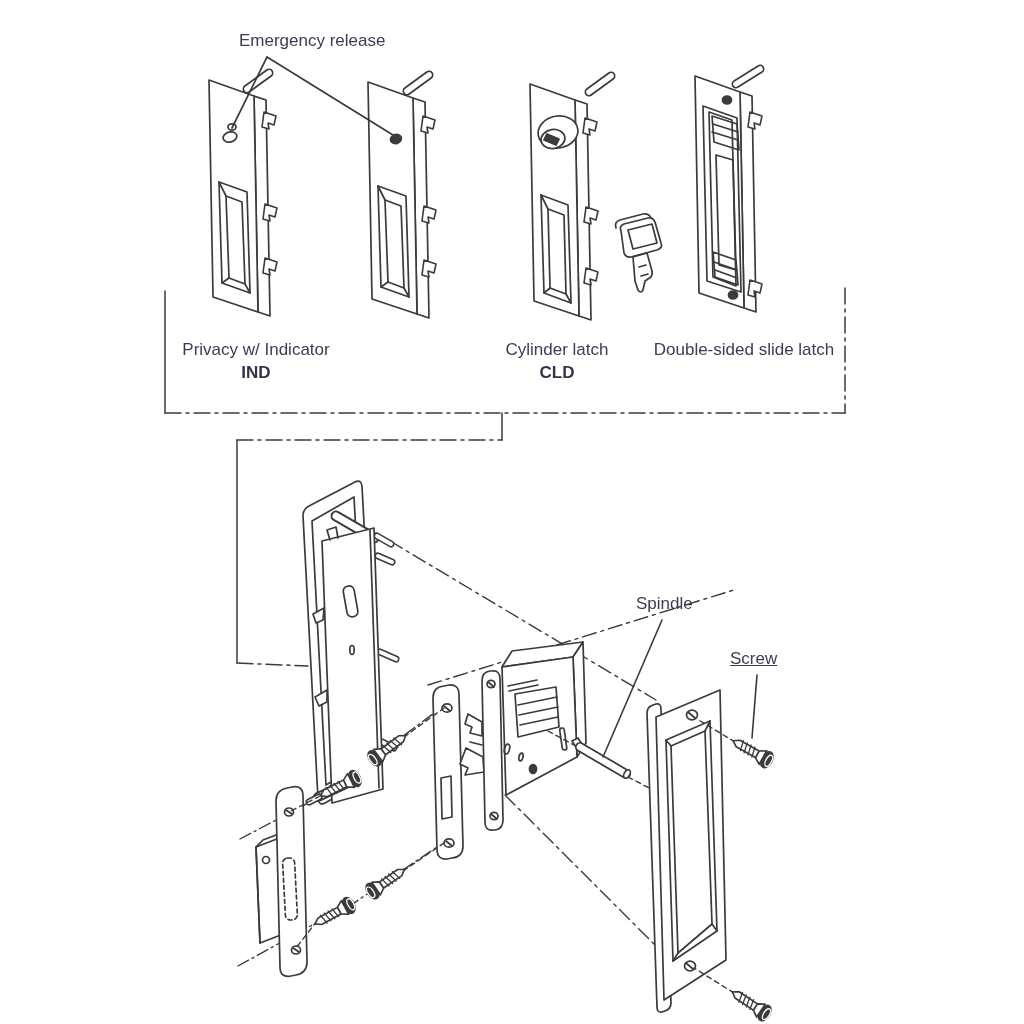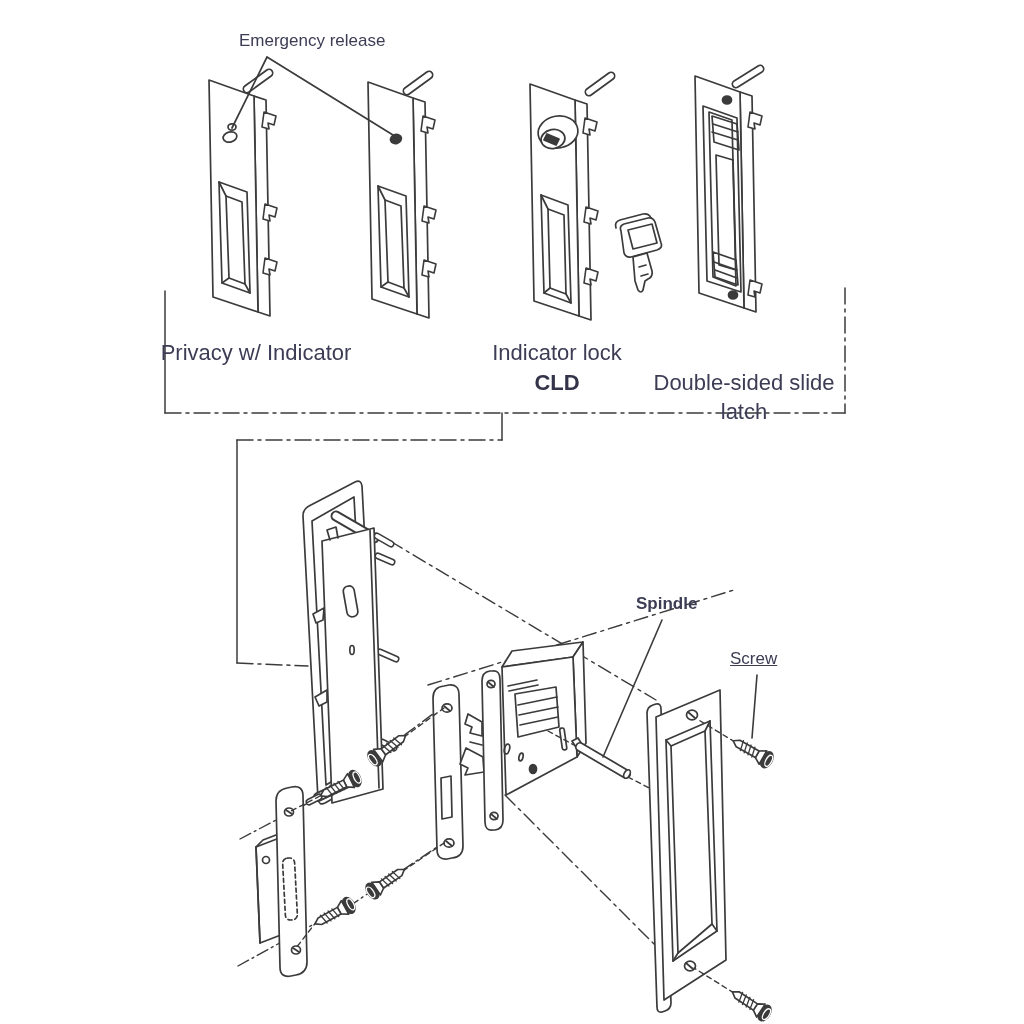--- a/index.html
+++ b/index.html
@@ -1,20 +1,20 @@
 <!DOCTYPE html>
 <html><head>
 <meta charset="utf-8">
 <style>
   html,body{margin:0;padding:0;background:#fff;}
   #stage{position:relative;width:883px;height:1024px;background:#fff;overflow:hidden;
          font-family:"Liberation Sans", sans-serif;}
   #art{position:absolute;left:0;top:0;}
   .lbl{position:absolute;color:#3c3c55;font-size:17px;white-space:nowrap;}
-  .opt{position:absolute;text-align:center;color:#3c3c55;font-size:22px;line-height:1.3;}
+  .opt{position:absolute;text-align:center;color:#3c3c55;font-size:17px;line-height:1.3;}
   .opt .code{font-weight:bold;color:#33334a;margin-top:1px;}
 </style>
 </head>
 <body>
 
 <div id="stage">
 
 <svg id="art" width="1024" height="1024" viewBox="0 0 1024 1024">
 <defs>
   <path id="hk" d="M0,0 l12,4 -2,9 -6,-2 1,6 -7,-2 z" fill="#ffffff" stroke="#3b3b3b" stroke-width="1.6" stroke-linejoin="round"></path>
@@ -246,29 +246,30 @@
     <path d="M757,675 L752,738"></path>
   </g>
 
 </g>
 </svg>
 
 <div class="lbl" style="left:239px;top:31px;">Emergency release</div>
 
 <div class="opt" style="left:156px;top:339px;width:200px;">
   <div>Privacy w/ Indicator</div>
+  <div class="code">IND</div>
 </div>
 
 
 <div class="opt" style="left:467px;top:339px;width:180px;">
-  <div>Indicator lock</div>
+  <div>Cylinder latch</div>
   <div class="code">CLD</div>
 </div>
 
-<div class="opt" style="left:634px;top:339px;width:220px;margin-top:30px;">
+<div class="opt" style="left:634px;top:339px;width:220px;">
   <div>Double-sided slide latch</div>
 </div>
 
-<div class="lbl" style="left:636px;top:594px;font-weight:bold;">Spindle</div>
+<div class="lbl" style="left:636px;top:594px;">Spindle</div>
 
 <div class="lbl" style="left:730px;top:649px;text-decoration:underline;">Screw</div>
 
 </div>
 
 </body></html>

